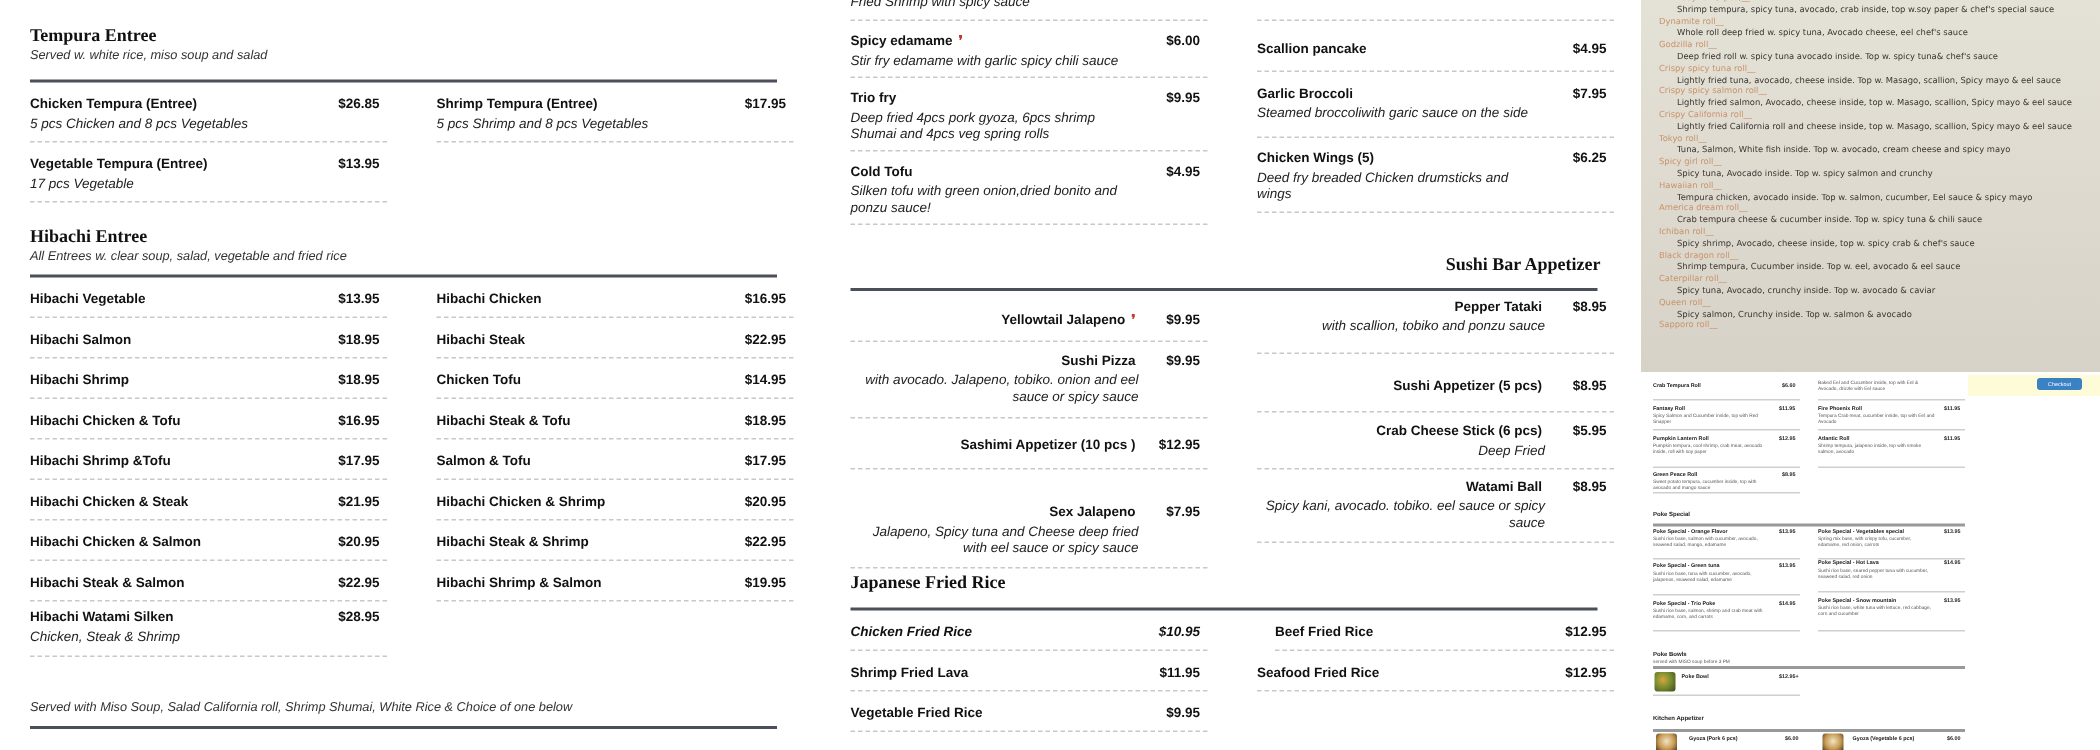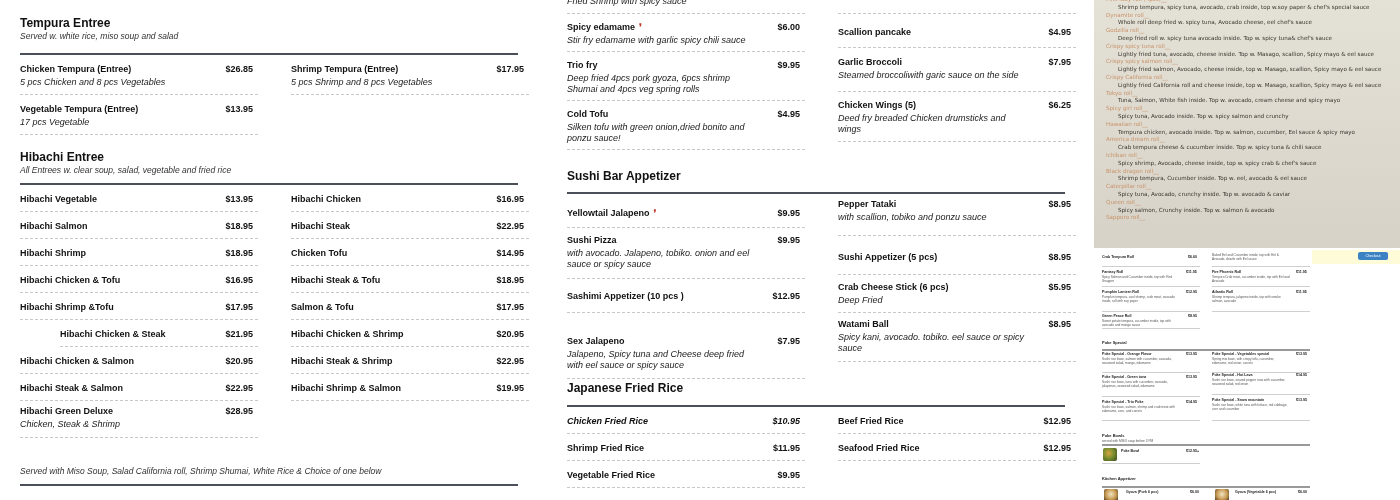--- a/index.html
+++ b/index.html
@@ -4,21 +4,21 @@
 <style>
   * { box-sizing: border-box; margin: 0; padding: 0; }
   html, body { width: 1400px; height: 500px; overflow: hidden; background: #fff; }
   body { font-family: "Liberation Sans", sans-serif; color: #111; position: relative; }
 
   .col { position: absolute; top: 0; }
   .col-left { left: 20px; width: 500px; }
   .col-mid { left: 567px; width: 500px; }
 
   .section { position: absolute; left: 0; width: 500px; }
-  .sec-title { font-size: 12px; font-weight: bold; color: #111; line-height: 14px; }
+  .sec-title { font-size: 12px; font-weight: bold; color: #111; line-height: 14px; font-family: Liberation Serif, serif; }
   .sec-sub { font-size: 8.5px; font-style: italic; color: #333; line-height: 11px; margin-top: 1px; }
   .sec-rule { height: 2px; background: #4a4f5a; width: 498px; margin-top: 12px; }
 
   .grid { position: relative; width: 500px; }
   .itemcol { position: absolute; top: 0; width: 238px; }
   .itemcol.c2 { left: 271px; }
   .item { position: relative; border-bottom: 1px dashed #c8c8c8; padding: 8px 0 6px 0; }
   .item .name { font-size: 9px; font-weight: bold; color: #111; line-height: 12px; width: 190px; }
   .item .price { position: absolute; right: 5px; top: 8px; font-size: 9px; font-weight: bold; color: #111; line-height: 12px; }
   .item .desc { font-size: 9px; font-style: italic; color: #222; line-height: 11px; margin-top: 2px; width: 192px; }
@@ -89,34 +89,34 @@
             <div class="price">$18.95</div>
           </div>
         <div class="item" style="height:27px;">
             <div class="name">Hibachi Chicken &amp; Tofu</div>
             <div class="price">$16.95</div>
           </div>
         <div class="item" style="height:27px;">
             <div class="name">Hibachi Shrimp &amp;Tofu</div>
             <div class="price">$17.95</div>
           </div>
-        <div class="item" style="height:27px;margin-left:40px;">
+        <div class="item" style="height:27px;">
             <div class="name">Hibachi Chicken &amp; Steak</div>
             <div class="price">$21.95</div>
           </div>
         <div class="item" style="height:27px;">
             <div class="name">Hibachi Chicken &amp; Salmon</div>
             <div class="price">$20.95</div>
           </div>
         <div class="item" style="height:27px;">
             <div class="name">Hibachi Steak &amp; Salmon</div>
             <div class="price">$22.95</div>
           </div>
         <div class="item" style="padding-top:4px;padding-bottom:7px;">
-          <div class="name">Hibachi Green Deluxe</div>
+          <div class="name">Hibachi Watami Silken</div>
           <div class="price" style="top:4px;">$28.95</div>
           <div class="desc">Chicken, Steak &amp; Shrimp</div>
         </div>
       </div>
       <div class="itemcol c2">
         <div class="item" style="height:27px;">
             <div class="name">Hibachi Chicken</div>
             <div class="price">$16.95</div>
           </div>
         <div class="item" style="height:27px;">
@@ -194,21 +194,21 @@
         </div>
         <div class="item" style="padding-top:7px;padding-bottom:6px;">
           <div class="name">Chicken Wings (5)</div>
           <div class="price" style="top:7px;">$6.25</div>
           <div class="desc">Deed fry breaded Chicken drumsticks and wings</div>
         </div>
       </div>
     </div>
   </div>
 
-  <div class="section" style="top:169px;">
+  <div class="section" style="top:169px;text-align:right;">
     <div class="sec-title">Sushi Bar Appetizer</div>
     <div class="sec-rule" style="margin-top:9px;"></div>
     <div class="grid">
       <div class="itemcol">
         <div class="item" style="height:34px;padding-top:13px;">
           <div class="name"><span>Yellowtail Jalapeno</span><span class="pepper">❜</span></div>
           <div class="price" style="top:13px;">$9.95</div>
         </div>
         <div class="item" style="padding-top:6px;padding-bottom:8px;">
           <div class="name">Sushi Pizza</div>
@@ -252,30 +252,30 @@
   <div class="section" style="top:381px;">
     <div class="sec-title">Japanese Fried Rice</div>
     <div class="sec-rule" style="margin-top:10px;"></div>
     <div class="grid">
       <div class="itemcol">
         <div class="item" style="height:27px;font-style:italic;">
             <div class="name">Chicken Fried Rice</div>
             <div class="price">$10.95</div>
           </div>
         <div class="item" style="height:27px;">
-            <div class="name">Shrimp Fried Rice</div>
+            <div class="name">Shrimp Fried Lava</div>
             <div class="price">$11.95</div>
           </div>
         <div class="item" style="height:27px;">
             <div class="name">Vegetable Fried Rice</div>
             <div class="price">$9.95</div>
           </div>
       </div>
       <div class="itemcol c2">
-        <div class="item" style="height:27px;">
+        <div class="item" style="height:27px;margin-left:12px;">
             <div class="name">Beef Fried Rice</div>
             <div class="price">$12.95</div>
           </div>
         <div class="item" style="height:27px;">
             <div class="name">Seafood Fried Rice</div>
             <div class="price">$12.95</div>
           </div>
       </div>
     </div>
   </div>

